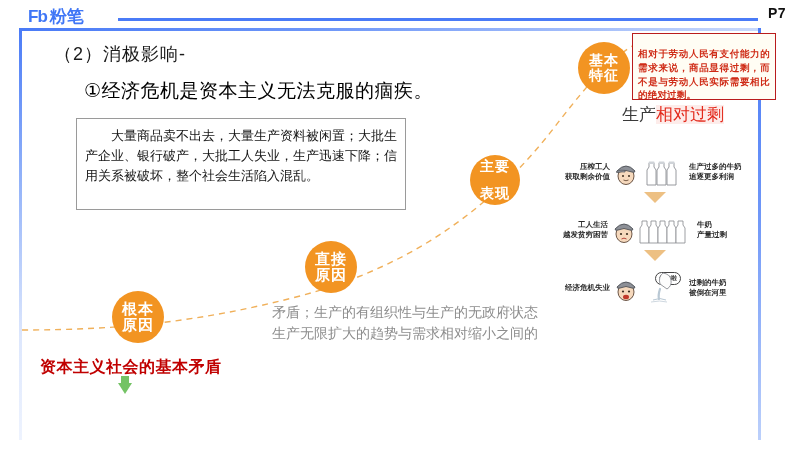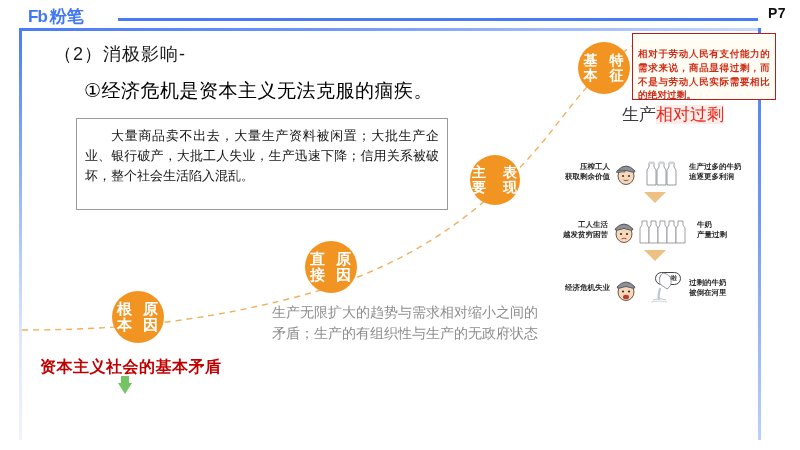--- a/index.html
+++ b/index.html
@@ -112,21 +112,21 @@
     font-size: 19px;
     color: #000000;
     letter-spacing: 0.5px;
   }
 
   
   .main-box {
     position: absolute;
     left: 76px;
     top: 118px;
-    width: 372px;
+    width: 330px;
     height: 92px;
     border: 1px solid #9a9a9a;
     box-sizing: border-box;
     background: #ffffff;
   }
   .main-box-text {
     padding: 7px 8px 0 8px;
     font-size: 13px;
     line-height: 1.55;
     color: #141414;
@@ -135,20 +135,21 @@
   }
 
   
   .bubble {
     position: absolute;
     border-radius: 50%;
     background: #f29422;
     color: #ffffff;
     font-weight: bold;
     display: flex;
+    flex-direction: column;
     align-items: center;
     justify-content: center;
     line-height: 1.08;
     text-align: center;
     letter-spacing: 1px;
   }
   .bubble span { display: block; }
   .bubble-basic      { left: 578px; top: 42px;  width: 52px; height: 52px; font-size: 14px; }
   .bubble-main       { left: 470px; top: 155px; width: 50px; height: 50px; font-size: 14px; gap: 12px; }
   .bubble-direct     { left: 305px; top: 241px; width: 52px; height: 52px; font-size: 15px; }
@@ -450,22 +451,22 @@
           <path d="M14 29 q7 -3 13 0" fill="none" stroke="#b9c8d4" stroke-width="1"></path>
           <path d="M12 31 q9 -2 16 0" fill="none" stroke="#cfd8e0" stroke-width="1"></path>
         </svg>
       </div>
       <div class="cap cap-right" style="white-space:pre-line">过剩的牛奶
 被倒在河里</div>
     </div>
   </div>
 
   <div class="grey-text">
+    <div>矛盾；生产的有组织性与生产的无政府状态</div>
     <div>生产无限扩大的趋势与需求相对缩小之间的</div>
-    <div>矛盾；生产的有组织性与生产的无政府状态</div>
   </div>
 
   <div class="red-sub">资本主义社会的基本矛盾</div>
 
   <div class="green-arrow-stem"></div>
   <div class="green-arrow"></div>
 
 
 </div>
 

